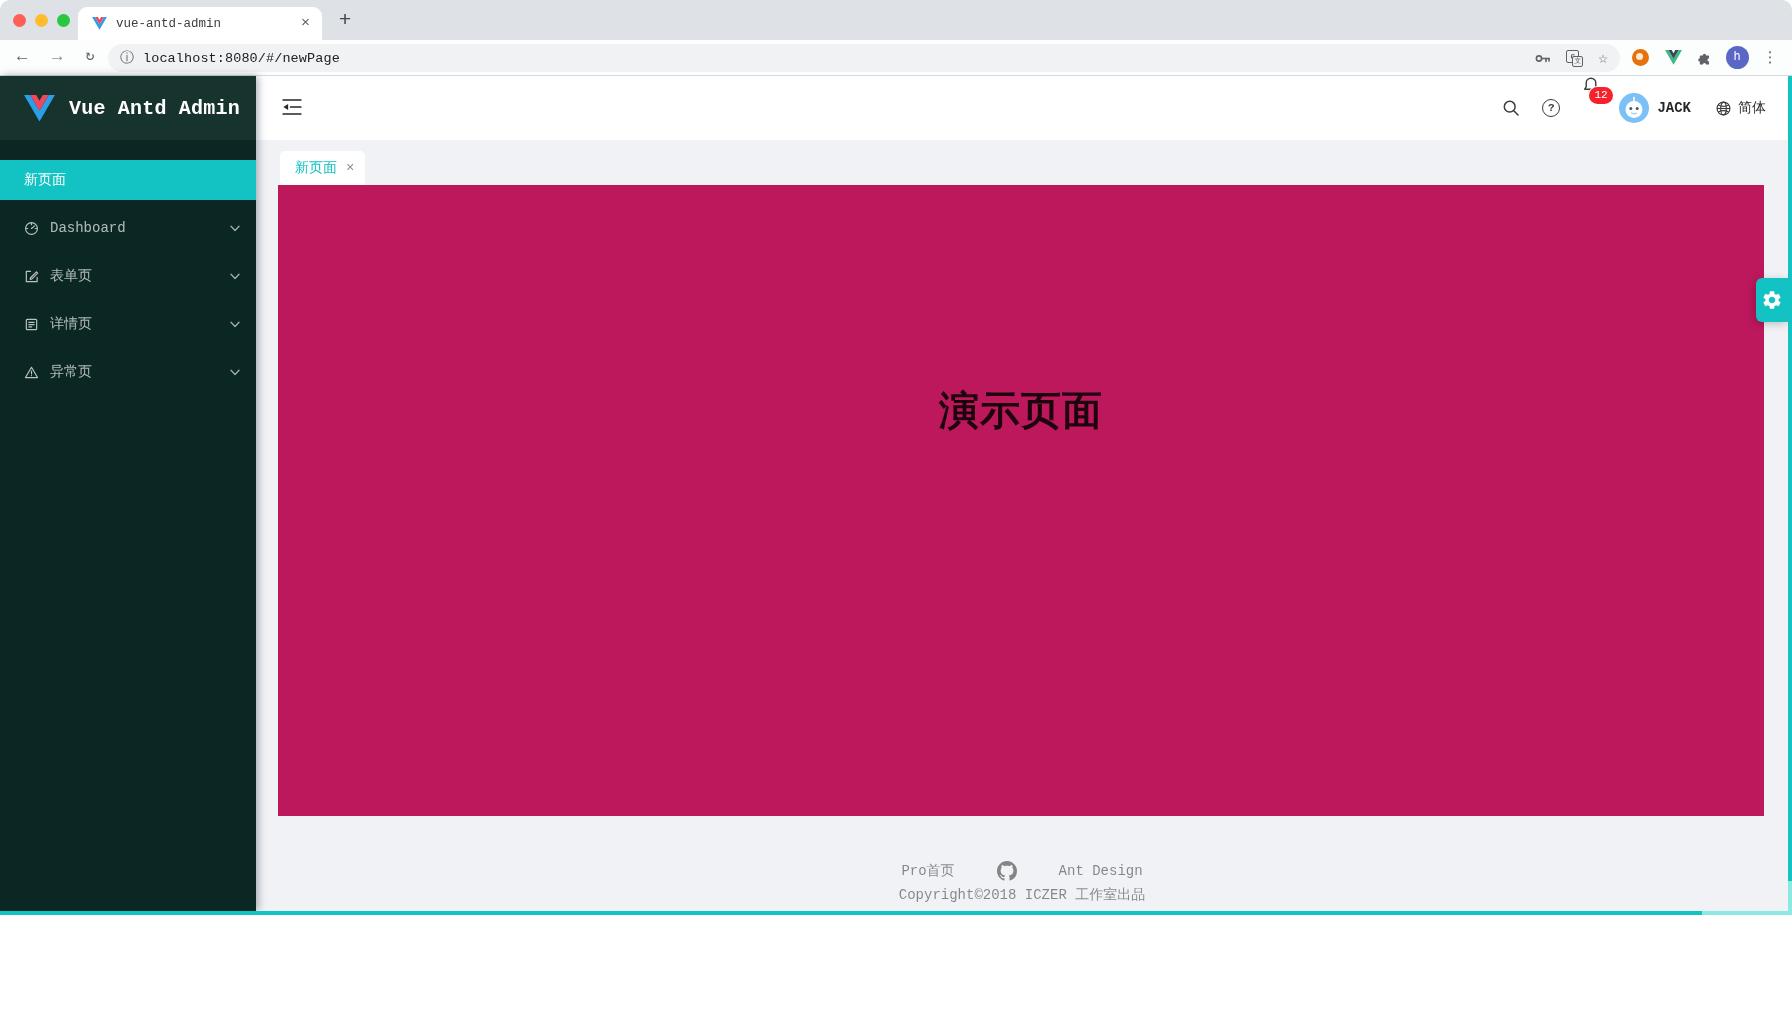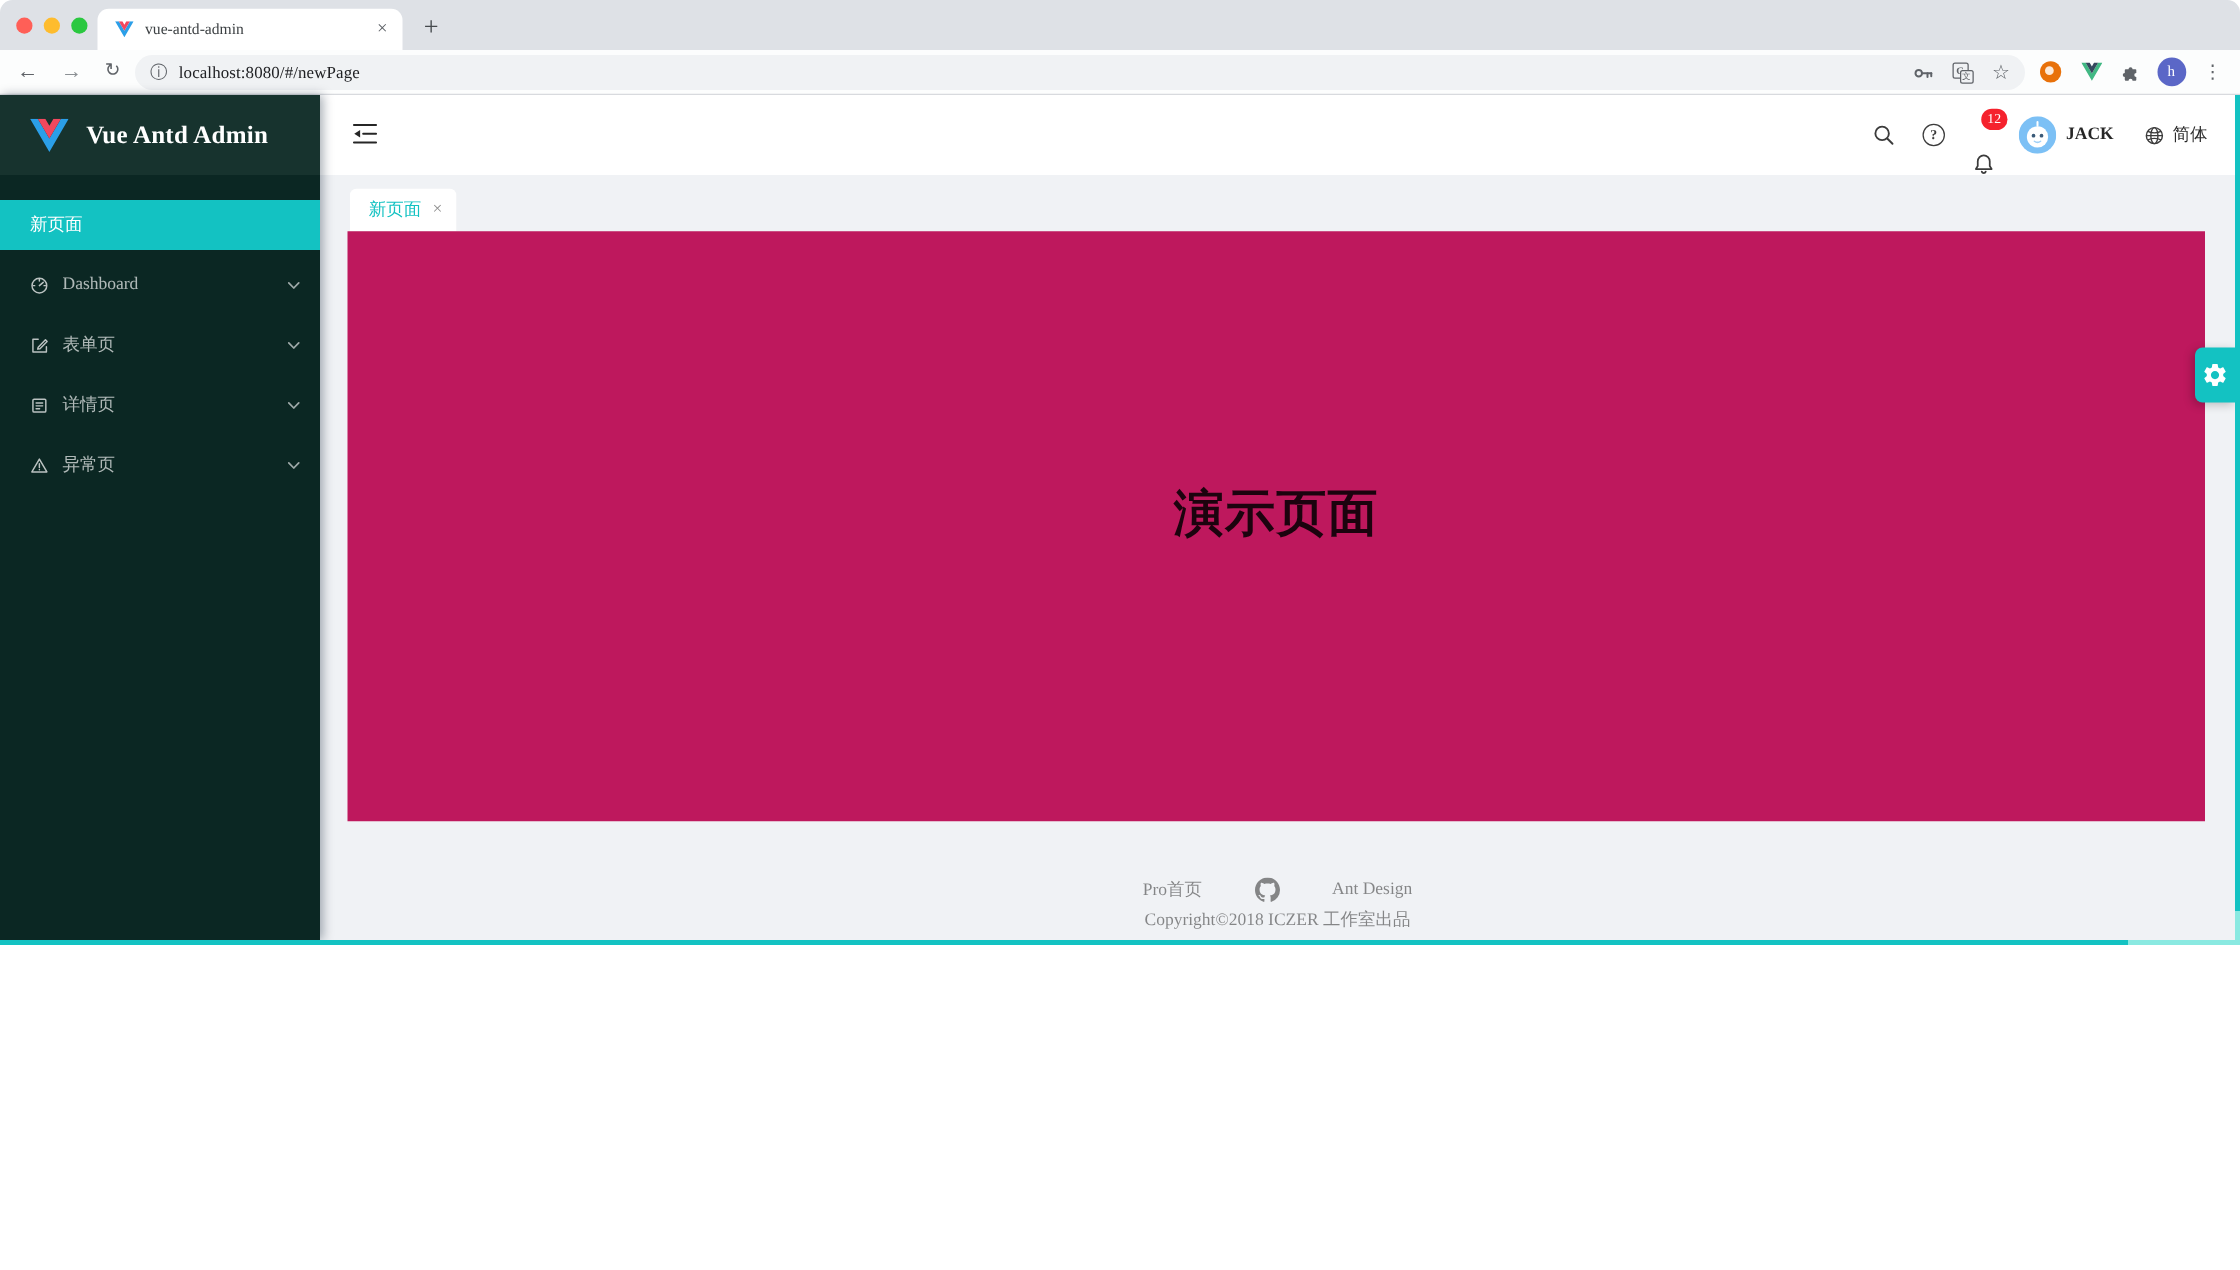--- a/index.html
+++ b/index.html
@@ -1,17 +1,17 @@
 <!DOCTYPE html>
 <html><head>
 <meta charset="utf-8">
 <style>
   html,body{margin:0;padding:0;background:#fff;}
-  .screen{position:relative;width:1792px;height:756px;overflow:hidden;
-    font-family:Liberation Serif, serif;background:#fff;}
+  .screen{position:relative;width:1792px;height:915px;overflow:hidden;
+    font-family:Liberation Mono, monospace;background:#fff;}
 
   
   .chrome{position:absolute;top:0;left:0;right:0;height:76px;}
   .tabstrip{position:relative;height:40px;background:#dee1e6;border-radius:10px 10px 0 0;}
   .traffic{position:absolute;top:14px;width:13px;height:13px;border-radius:50%;}
   .t-close{left:13px;background:#ff5f57;}
   .t-min{left:35px;background:#febc2e;}
   .t-zoom{left:57px;background:#2ac840;}
   .btab{position:absolute;left:78px;top:7px;width:244px;height:33px;background:#fff;
     border-radius:9px 9px 0 0;display:flex;align-items:center;padding:0 10px 0 14px;box-sizing:border-box;}
@@ -65,21 +65,21 @@
 
   
   .main{position:absolute;left:256px;top:0;right:4px;bottom:4px;background:#f0f2f5;}
   .app-header{position:absolute;left:0;top:0;right:0;height:64px;background:#fff;}
   .fold{position:absolute;left:26px;top:22px;width:20px;height:18px;}
   .hdr-right{position:absolute;right:0;top:0;height:64px;display:flex;align-items:center;padding-right:22px;}
   .hicon{padding:0 11px;display:flex;align-items:center;height:64px;cursor:pointer;}
   .hicon svg{width:18px;height:18px;stroke:#3c3c3c;fill:none;stroke-width:1.5;stroke-linecap:round;}
   .qcircle{width:16px;height:16px;border:1.5px solid #3c3c3c;border-radius:50%;display:flex;
     align-items:center;justify-content:center;font-size:11px;font-weight:bold;color:#3c3c3c;}
-  .bell-wrap{position:relative;padding:0 11px;height:64px;display:flex;align-items:flex-end;cursor:pointer;}
+  .bell-wrap{position:relative;padding:0 11px;height:64px;display:flex;align-items:flex-start;cursor:pointer;}
   .badge{position:absolute;left:18px;top:11px;min-width:10px;height:17px;padding:0 5px;background:#f5222d;
     border-radius:9px;color:#fff;font-size:11px;line-height:17px;text-align:center;box-shadow:0 0 0 1px #fff;}
   .user-avatar{width:30px;height:30px;margin:0 8px 0 8px;}
   .username{font-size:14px;font-weight:bold;color:rgba(0,0,0,.85);}
   .lang{display:flex;align-items:center;margin-left:24px;cursor:pointer;}
   .lang svg{width:17px;height:17px;stroke:#3c3c3c;fill:none;stroke-width:1.2;}
   .lang-label{font-size:14px;color:rgba(0,0,0,.85);margin-left:6px;}
 
   
   .tabbar{position:absolute;left:0;top:64px;right:0;height:45px;background:#f0f2f5;}

